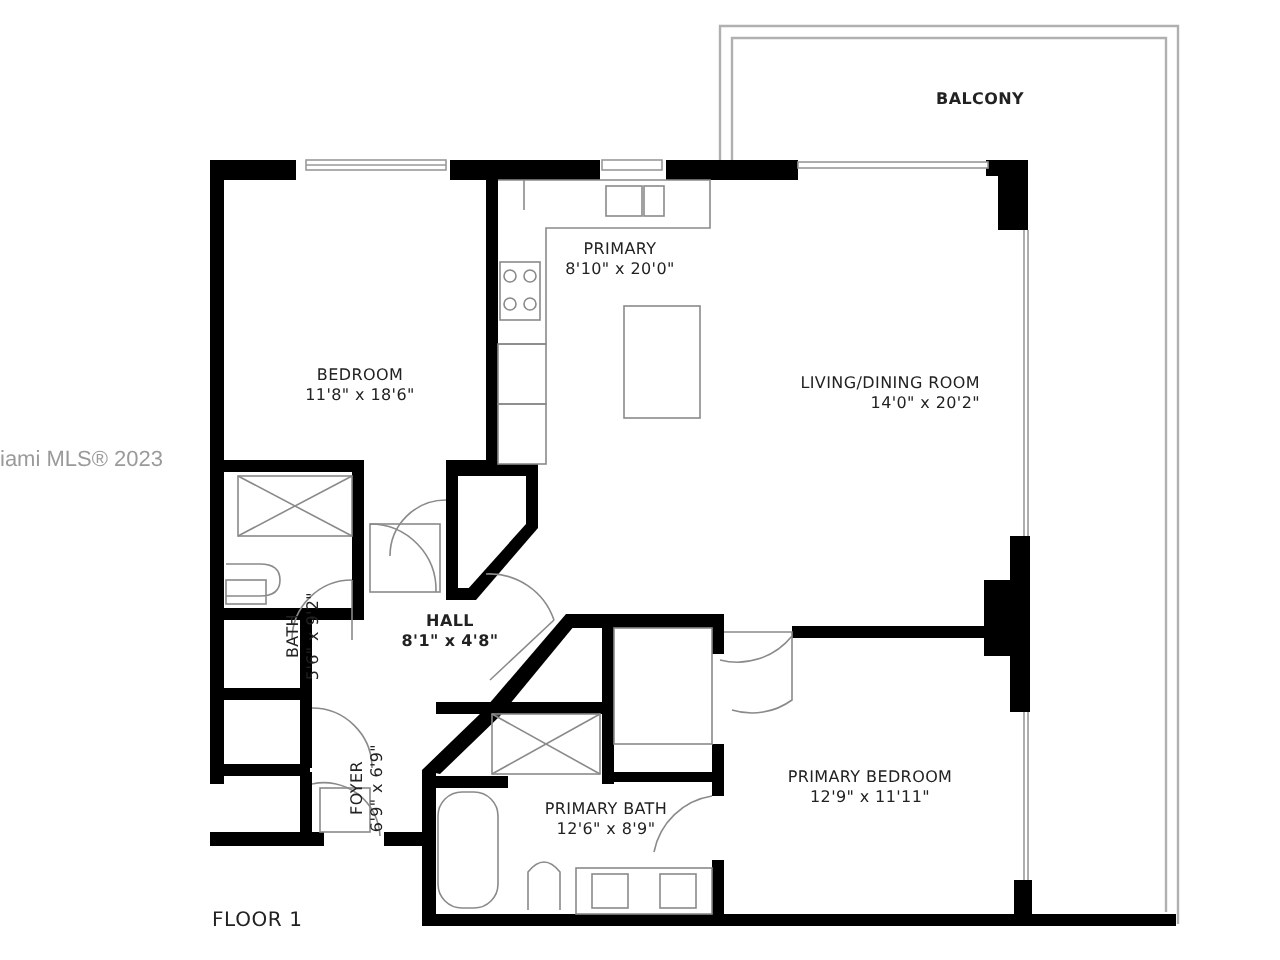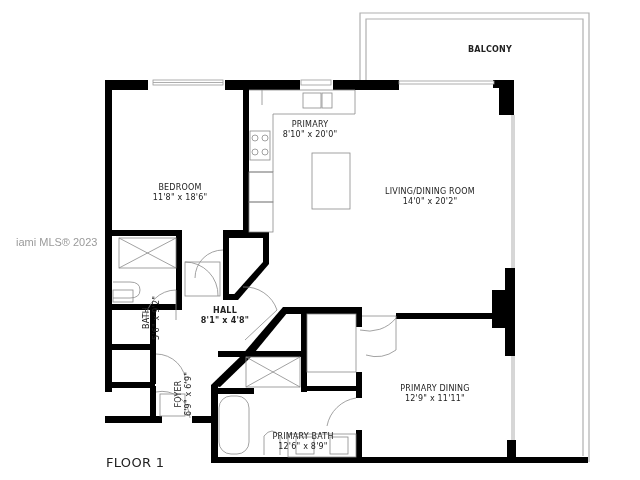--- a/index.html
+++ b/index.html
@@ -1,22 +1,22 @@
 <!DOCTYPE html>
 <html><head>
 <meta charset="utf-8">
 <style>
   html, body { margin: 0; padding: 0; background: #ffffff; }
   body { width: 640px; height: 480px; position: relative; overflow: hidden; font-family: "DejaVu Sans", sans-serif; }
   #plan { position: absolute; left: 0; top: 0; }
   .lbl { position: absolute; font-family: "DejaVu Sans", sans-serif; font-size: 8px; color: #222; text-align: center; line-height: 10px; white-space: nowrap; letter-spacing: 0.2px; }
   .lbl span { display: block; }
   .rot { transform: rotate(-90deg); transform-origin: center center; }
-  .wm { position: absolute; left: 0; top: 236px; font-size: 11px; color: #9a9a9a; font-family: "Liberation Sans", sans-serif; white-space: nowrap; padding-left: 16px; }
-  .floor { position: absolute; left: 106px; top: 455px; font-size: 13px; color: #222; letter-spacing: 0.3px; }
+  .wm { position: absolute; left: 0; top: 224px; font-size: 11px; color: #9a9a9a; font-family: "Liberation Sans", sans-serif; white-space: nowrap; }
+  .floor { position: absolute; left: 106px; top: 455px; font-size: 10px; color: #222; letter-spacing: 0.3px; }
 </style>
 </head>
 <body>
 
 <svg id="plan" width="640" height="480" viewBox="0 0 640 480" xmlns="http://www.w3.org/2000/svg">
 
   <g fill="none" stroke="#b0b0b0" stroke-width="1.2">
     <path d="M360 80 L360 13 L589 13 L589 462"></path>
     <path d="M366 80 L366 19 L583 19 L583 456"></path>
   </g>
@@ -160,44 +160,44 @@
 <div class="lbl" style="left:270px; top:120px; width:80px;">
   <span>PRIMARY</span>
   <span>8'10" x 20'0"</span>
 </div>
 
 <div class="lbl" style="left:140px; top:163px; width:80px;margin-top:20px;">
   <span>BEDROOM</span>
   <span>11'8" x 18'6"</span>
 </div>
 
-<div class="lbl" style="left:370px; top:187px; width:120px;">
+<div class="lbl" style="left:370px; top:187px; width:120px;text-align:right;">
   <span>LIVING/DINING ROOM</span>
   <span>14'0" x 20'2"</span>
 </div>
 
 <div class="lbl rot" style="left:122px; top:308px; width:60px;">
   <span>BATH</span>
   <span>5'6" x 9'2"</span>
 </div>
 
 <div class="lbl" style="left:195px; top:306px; width:60px;font-weight:bold;">
   <span>HALL</span>
   <span>8'1" x 4'8"</span>
 </div>
 
 <div class="lbl rot" style="left:154px; top:384px; width:60px;">
   <span>FOYER</span>
   <span>6'9" x 6'9"</span>
 </div>
 
-<div class="lbl" style="left:258px; top:400px; width:90px;margin-top:32px;">
+<div class="lbl" style="left:258px; top:400px; width:90px;">
   <span>PRIMARY BATH</span>
   <span>12'6" x 8'9"</span>
 </div>
 
 <div class="lbl" style="left:380px; top:384px; width:110px;">
-  <span>PRIMARY DINING</span>
+  <span>PRIMARY BEDROOM</span>
   <span>12'9" x 11'11"</span>
 </div>
 
 <div class="wm">iami MLS® 2023</div>
 <div class="floor">FLOOR 1</div>
 
 </body></html>

